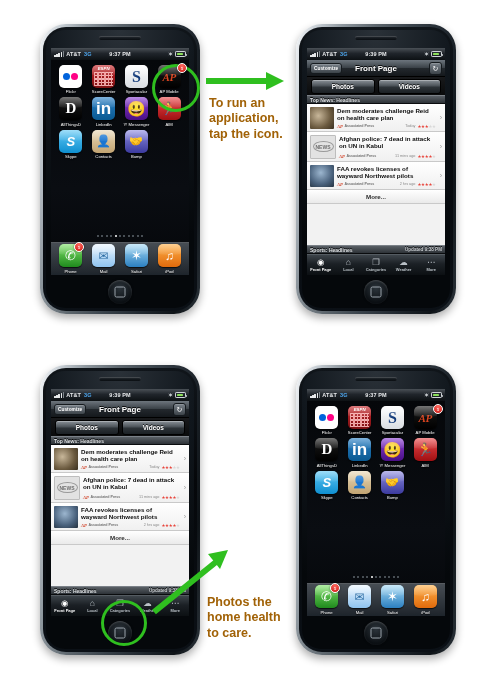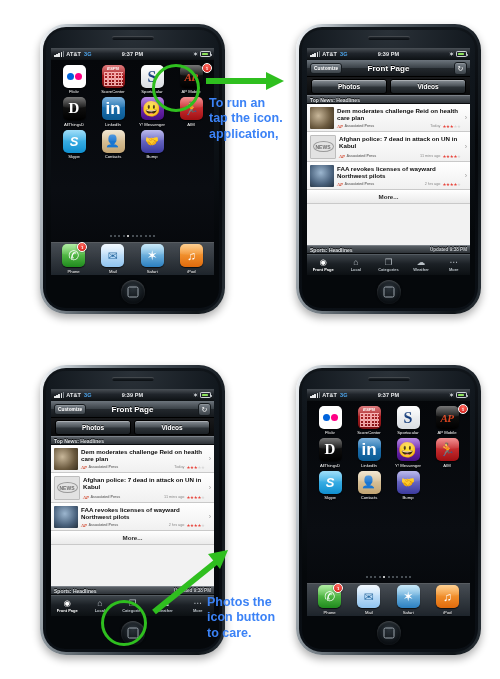--- a/index.html
+++ b/index.html
@@ -4,21 +4,21 @@
 <style>
   html,body{margin:0;padding:0;}
   body{
     width:500px;height:679px;background:#ffffff;
     font-family:"Liberation Sans", sans-serif;
     overflow:hidden;position:relative;
   }
   .stage{position:absolute;left:0;top:0;width:500px;height:679px;}
 
   
-  .phone{position:absolute;width:185px;height:290px;}
+  .phone{position:absolute;width:160px;height:290px;}
   .phone .chassis{
     position:absolute;left:0;top:0;right:0;bottom:0;
     border-radius:26px;
     background:linear-gradient(100deg,#f4f6f8 0%,#c7ced4 10%,#8e979e 22%,#5c656c 38%,#39424a 55%,#20272e 72%,#0e1317 88%,#2b333a 100%);
     box-shadow:0 4px 9px rgba(0,0,0,.33);
   }
   .phone .chassis2{
     position:absolute;left:3px;top:3px;right:3px;bottom:3px;
     border-radius:23px;
     background:linear-gradient(180deg,#10151a 0%,#05070a 40%,#0b1016 100%);
@@ -251,21 +251,21 @@
     background:linear-gradient(180deg,#3d444a 0%,#1b2025 45%,#0c1013 100%);
     border-top:.8px solid #545b61;
   }
   .tab{flex:1;display:flex;flex-direction:column;align-items:center;gap:.6px;}
   .tab .ti{font-size:8.5px;line-height:1;color:#b9c0c6;}
   .tab .tl{font-size:4px;color:#b9c0c6;font-weight:bold;}
   .tab.sel .ti{color:#ffffff;}
   .tab.sel .tl{color:#ffffff;}
 
   
-  .ann{position:absolute;color:#3b82f6;font-weight:bold;line-height:1.22;}
+  .ann{position:absolute;color:#a16207;font-weight:bold;line-height:1.22;}
   .ann-run{left:209px;top:96px;font-size:12.5px;width:100px;}
   .ann-close{left:207px;top:595px;font-size:12.5px;width:100px;}
   .arrow-svg{position:absolute;overflow:visible;}
   .hl-ring{
     position:absolute;border:3.5px solid #2fbf1f;border-radius:50%;
     box-sizing:border-box;
   }
 </style>
 </head>
 <body>
@@ -430,22 +430,22 @@
 
   <div class="hl-ring" style="left:152px;top:64px;width:48px;height:48px;"></div>
 
   <svg class="arrow-svg" style="left:204px;top:70px;" width="84" height="22">
     <line x1="2" y1="11" x2="66" y2="11" stroke="#2fbf1f" stroke-width="6"></line>
     <polygon points="62,2 80,11 62,20" fill="#2fbf1f"></polygon>
   </svg>
 
   <div class="ann ann-run">
     <div>To run an</div>
+    <div>application,</div>
     <div>tap the icon.</div>
-    <div>application,</div>
   </div>
 
   <div class="phone" style="left:296px;top:24px;">
     <div class="chassis"></div>
     <div class="chassis2"></div>
     <div class="face"></div>
     <div class="speaker"></div>
     <div class="home-btn"></div>
     <div class="screen">
 
@@ -712,21 +712,21 @@
 
   <div class="hl-ring" style="left:101px;top:600px;width:46px;height:46px;"></div>
 
   <svg class="arrow-svg" style="left:150px;top:548px;" width="84" height="68">
     <line x1="4" y1="64" x2="66" y2="14" stroke="#2fbf1f" stroke-width="6"></line>
     <polygon points="58,6 78,2 70,21" fill="#2fbf1f"></polygon>
   </svg>
 
   <div class="ann ann-close">
     <div>Photos the</div>
-    <div>icon button</div>
+    <div>home health</div>
     <div>to care.</div>
   </div>
 
   <div class="phone" style="left:296px;top:365px;">
     <div class="chassis"></div>
     <div class="chassis2"></div>
     <div class="face"></div>
     <div class="speaker"></div>
     <div class="home-btn"></div>
     <div class="screen">

